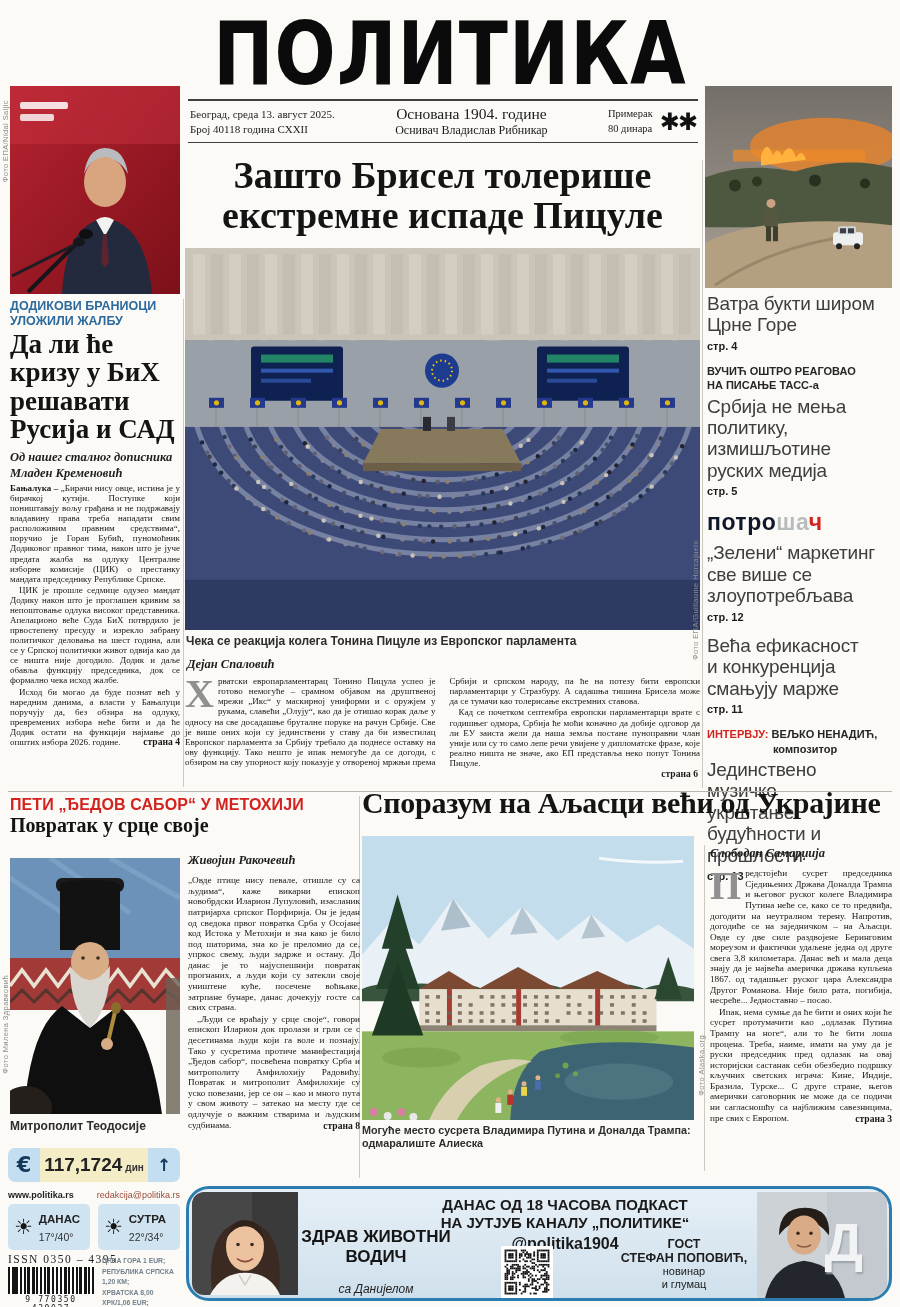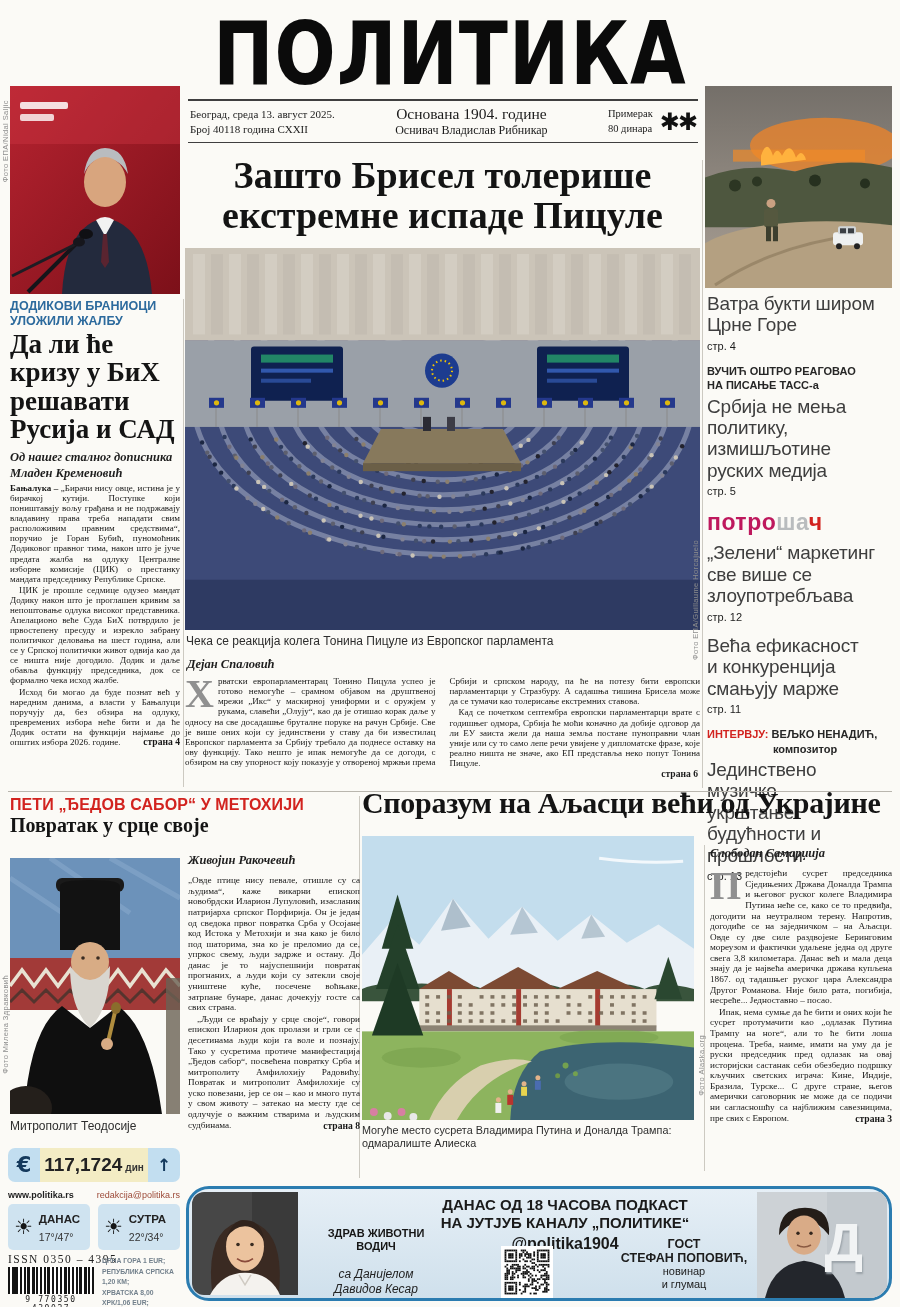--- a/index.html
+++ b/index.html
@@ -24,24 +24,24 @@
 .vcred{position:absolute;font-size:7.5px;color:#8d8d8d;writing-mode:vertical-rl;transform:rotate(180deg);letter-spacing:.4px;white-space:nowrap}
 .kicker-blue{font-weight:bold;font-size:12.5px;color:#2c6a9d;line-height:1.22}
 .kicker-red{font-weight:bold;font-size:16px;color:#d2231f;letter-spacing:.1px}
 .headline{font-family:"Liberation Serif",serif;font-weight:bold;color:#141414}
 .byline{font-family:"Liberation Serif",serif;font-style:italic;font-weight:bold;font-size:12.5px;color:#1d1d1d;line-height:1.3}
 .body-txt{font-family:"Liberation Serif",serif;font-size:9.2px;line-height:1.15;text-align:justify;color:#161616}
 .body-txt p+p{text-indent:9px;margin-top:1px}
 .tight{font-size:9px;line-height:1.12}
 .cols{column-count:2;column-gap:14px}
 .pageref{font-family:"Liberation Serif",serif;font-weight:bold;font-size:9.6px;text-align:right;margin-top:-10px}
-.cap{font-weight:normal;font-size:12px;color:#2d2d2d;line-height:1.25}
+.cap{font-weight:bold;font-size:12px;color:#2d2d2d;line-height:1.25}
 .dropcap{float:left;font-family:"Liberation Serif",serif;font-weight:bold;color:#909090;font-size:40px;line-height:.78;padding:2px 4px 0 0}
 .sb-title{font-size:19px;color:#3e3e3e;line-height:1.13;letter-spacing:-.2px}
-.sb-page{font-weight:normal;font-size:11px;color:#1c1c1c;margin:4px 0 12px}
+.sb-page{font-weight:bold;font-size:11px;color:#1c1c1c;margin:4px 0 12px}
 .sb-kick{font-weight:bold;font-size:11px;color:#262626;line-height:1.3;margin-bottom:3px}
 .potro{font-weight:bold;font-size:23px;letter-spacing:.5px;margin:2px 0 6px}
 .vline{position:absolute;width:1px;background:#ccc9c1}
 .hline{position:absolute;height:1px;background:#b9b6ae}
 .photo{position:absolute;overflow:hidden}
 .photo svg{display:block;width:100%;height:100%}
 
 #currency{position:absolute;left:8px;top:1148px;width:172px;height:34px;display:flex;border-radius:7px;overflow:hidden}
 #currency .cbox{width:32px;background:#c2def0;color:#14395c;display:flex;align-items:center;justify-content:center;font-weight:bold}
 #currency .cval{flex:1;background:#f3ecc4;display:flex;align-items:baseline;justify-content:center;gap:3px;padding-top:6px}
@@ -59,21 +59,21 @@
 #barcode .bars{height:27px;background-color:#fff;background-image:
  repeating-linear-gradient(90deg,#141414 0 1.5px,transparent 1.5px 4px),
  repeating-linear-gradient(90deg,#141414 0 1px,transparent 1px 6.5px)}
 #barcode .digits{font-family:"DejaVu Sans Mono",monospace;font-size:8px;letter-spacing:1.6px;color:#222;text-align:center;margin-top:1px}
 #prices{position:absolute;left:102px;top:1256px;width:80px;font-weight:bold;font-size:6.8px;line-height:1.55;color:#72808c;text-transform:uppercase}
 
 #banner{position:absolute;left:186px;top:1186px;width:706px;height:115px;border:3px solid #2b7cb0;border-radius:23px;background:linear-gradient(#e6eff6,#cfe0ec);overflow:hidden}
 #banner .head{position:absolute;left:196px;top:7px;width:360px;text-align:center;font-weight:bold;font-size:15px;line-height:1.22;color:#1a1a1a}
 #banner .handle{font-size:16px;margin-top:1px}
 #banner .show{position:absolute;left:112px;top:38px;width:150px;text-align:center}
-#banner .show .t{font-weight:bold;font-size:11px;line-height:1.2;color:#151515}
+#banner .show .t{font-weight:bold;font-size:17px;line-height:1.2;color:#151515}
 #banner .show .s{font-style:italic;font-size:12px;line-height:1.25;color:#222;margin-top:14px}
 #banner .guest{position:absolute;left:420px;top:48px;width:150px;text-align:center;color:#1c1c1c}
 #banner .guest .gl{font-weight:bold;font-size:12.5px}
 #banner .guest .gn{font-size:12.5px;font-weight:bold}
 #banner .guest .gr{font-size:11px;line-height:1.2}
 #banner .letter{position:absolute;right:26px;top:22px;font-weight:bold;font-size:54px;color:#f1f3f4;text-shadow:1px 2px 2px #9aa2a8;font-family:"Liberation Sans",sans-serif}
 </style>
 </head>
 <body>
 
@@ -544,21 +544,21 @@
         <rect x="68" y="141" width="5" height="15" fill="#3c3e2e"></rect>
     </svg>
   </div>
 
   <div class="abs" style="left:707px;top:293px;width:185px">
     <div class="sb-title" style="width:170px">Ватра букти широм Црне Горе</div>
     <div class="sb-page">стр. 4</div>
     <div class="sb-kick" style="width:160px">ВУЧИЋ ОШТРО РЕАГОВАО НА ПИСАЊЕ ТАСС-а</div>
     <div class="sb-title" style="width:150px">Србија не мења политику, измишљотине руских медија</div>
     <div class="sb-page">стр. 5</div>
-    <div class="potro"><span style="color:#be185d">потро</span><span style="color:#b9bcbe">ша</span><span style="color:#d2231f">ч</span></div>
+    <div class="potro"><span style="color:#0f172a">потро</span><span style="color:#b9bcbe">ша</span><span style="color:#d2231f">ч</span></div>
     <div class="sb-title" style="width:168px">„Зелени“ маркетинг све више се злоупотребљава</div>
     <div class="sb-page">стр. 12</div>
     <div class="sb-title" style="width:162px">Већа ефикасност и конкуренција смањују марже</div>
     <div class="sb-page">стр. 11</div>
     <div class="sb-kick" style="margin-top:10px"><span style="color:#d2231f">ИНТЕРВЈУ:</span> <span>ВЕЉКО НЕНАДИЋ,</span><br><span style="padding-left:66px">композитор</span></div>
     <div class="sb-title" style="width:160px">Јединствено музичко укрштање будућности и прошлости</div>
     <div class="sb-page">стр. 13</div>
   </div>
 
   <div class="hline" style="left:8px;top:791px;width:884px"></div>
@@ -739,21 +739,21 @@
     </div>
     <div class="cbox" style="font-size:17px;font-family:'DejaVu Sans',sans-serif">↑</div>
   </div>
   <div class="webrow">
     <span class="w">www.politika.rs</span>
     <span class="e">redakcija@politika.rs</span>
   </div>
   <div class="abs" style="left:8px;top:1204px;width:172px;display:flex;gap:8px">
     <div class="wbox">
       <span class="sun">☀</span>
-      <span><span class="wl">ДАНАС</span><br><span class="wt">17°/47°</span></span>
+      <span><span class="wl">ДАНАС</span><br><span class="wt">17°/40°</span></span>
     </div>
     <div class="wbox">
       <span class="sun">☀</span>
       <span><span class="wl">СУТРА</span><br><span class="wt">22°/34°</span></span>
     </div>
   </div>
   <div id="issn">ISSN 0350 – 4395</div>
   <div id="barcode">
     <div class="bars"></div>
     <div class="digits">9 770350 439027</div>

